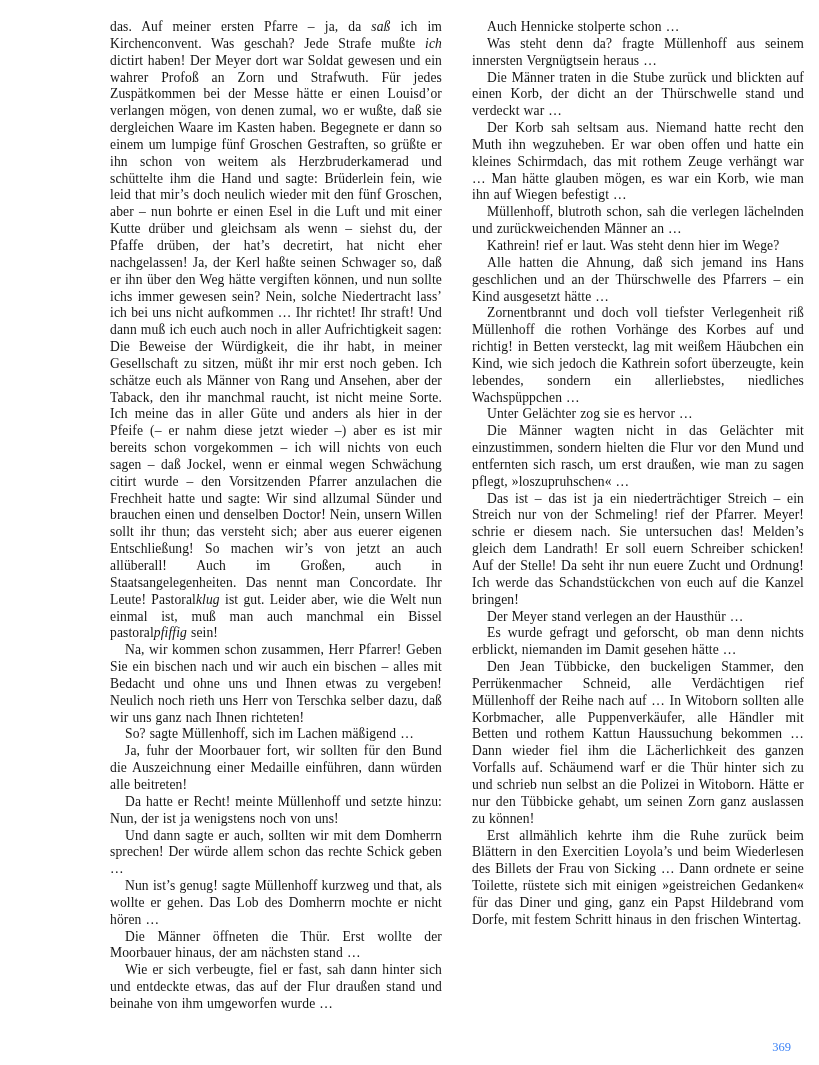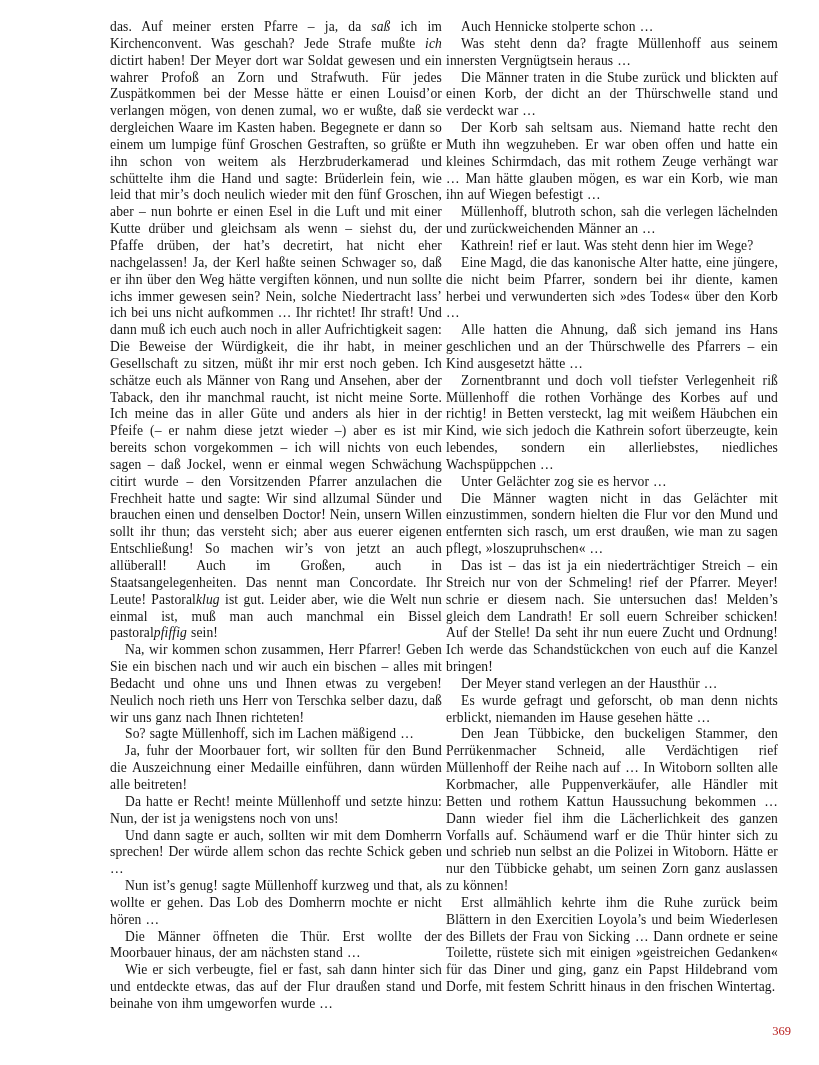--- a/index.html
+++ b/index.html
@@ -14,21 +14,21 @@
     background: #ffffff;
     color: #141414;
     font-family: "Liberation Serif", "DejaVu Serif", serif;
     overflow: hidden;
   }
   .text-block {
     position: absolute;
     left: 110px;
     top: 19px;
     display: flex;
-    gap: 4px;
+    gap: 30px;
   }
   .text-column {
     width: 332px;
   }
   p.para {
     margin: 0;
     padding: 0;
     text-align: justify;
     font-size: 13.6px;
     line-height: 16.85px;
@@ -37,24 +37,24 @@
   }
   p.para.indent {
     text-indent: 15px;
   }
   p.para em {
     font-style: italic;
   }
   .page-number {
     position: absolute;
     right: 28px;
-    bottom: 28px;
+    bottom: 12px;
     font-size: 12.5px;
     line-height: 1;
-    color: #b91c1c;
+    color: #3b82f6;
   }
 </style>
 </head>
 <body>
 
 <div class="book-page">
   <div class="text-block">
     <div class="text-column">
         <p class="para"><span>das. Auf meiner ersten Pfarre – ja, da </span><em>saß</em><span> ich im Kirchenconvent. Was geschah? Jede Strafe mußte </span><em>ich</em><span> dictirt haben! Der Meyer dort war Soldat gewesen und ein wahrer Profoß an Zorn und Strafwuth. Für jedes Zuspätkommen bei der Messe hätte er einen Louisd’or verlangen mögen, von denen zumal, wo er wußte, daß sie dergleichen Waare im Kasten haben. Begegnete er dann so einem um lumpige fünf Groschen Gestraften, so grüßte er ihn schon von weitem als Herzbruderkamerad und schüttelte ihm die Hand und sagte: Brüderlein fein, wie leid that mir’s doch neulich wieder mit den fünf Groschen, aber – nun bohrte er einen Esel in die Luft und mit einer Kutte drüber und gleichsam als wenn – siehst du, der Pfaffe drüben, der hat’s decretirt, hat nicht eher nachgelassen! Ja, der Kerl haßte seinen Schwager so, daß er ihn über den Weg hätte vergiften können, und nun sollte ichs immer gewesen sein? Nein, solche Niedertracht lass’ ich bei uns nicht aufkommen … Ihr richtet! Ihr straft! Und dann muß ich euch auch noch in aller Aufrichtigkeit sagen: Die Beweise der Würdigkeit, die ihr habt, in meiner Gesellschaft zu sitzen, müßt ihr mir erst noch geben. Ich schätze euch als Männer von Rang und Ansehen, aber der Taback, den ihr manchmal raucht, ist nicht meine Sorte. Ich meine das in aller Güte und anders als hier in der Pfeife (– er nahm diese jetzt wieder –) aber es ist mir bereits schon vorgekommen – ich will nichts von euch sagen – daß Jockel, wenn er einmal wegen Schwächung citirt wurde – den Vorsitzenden Pfarrer anzulachen die Frechheit hatte und sagte: Wir sind allzumal Sünder und brauchen einen und denselben Doctor! Nein, unsern Willen sollt ihr thun; das versteht sich; aber aus euerer eigenen Entschließung! So machen wir’s von jetzt an auch allüberall! Auch im Großen, auch in Staatsangelegenheiten. Das nennt man Concordate. Ihr Leute! Pastoral</span><em>klug</em><span> ist gut. Leider aber, wie die Welt nun einmal ist, muß man auch manchmal ein Bissel pastoral</span><em>pfiffig</em><span> sein!</span></p>
         <p class="para indent"><span>Na, wir kommen schon zusammen, Herr Pfarrer! Geben Sie ein bischen nach und wir auch ein bischen – alles mit Bedacht und ohne uns und Ihnen etwas zu vergeben! Neulich noch rieth uns Herr von Terschka selber dazu, daß wir uns ganz nach Ihnen richteten!</span></p>
@@ -66,26 +66,25 @@
         <p class="para indent"><span>Die Männer öffneten die Thür. Erst wollte der Moorbauer hinaus, der am nächsten stand …</span></p>
         <p class="para indent"><span>Wie er sich verbeugte, fiel er fast, sah dann hinter sich und entdeckte etwas, das auf der Flur draußen stand und beinahe von ihm umgeworfen wurde …</span></p>
       </div>
     <div class="text-column">
         <p class="para indent"><span>Auch Hennicke stolperte schon …</span></p>
         <p class="para indent"><span>Was steht denn da? fragte Müllenhoff aus seinem innersten Vergnügtsein heraus …</span></p>
         <p class="para indent"><span>Die Männer traten in die Stube zurück und blickten auf einen Korb, der dicht an der Thürschwelle stand und verdeckt war …</span></p>
         <p class="para indent"><span>Der Korb sah seltsam aus. Niemand hatte recht den Muth ihn wegzuheben. Er war oben offen und hatte ein kleines Schirmdach, das mit rothem Zeuge verhängt war … Man hätte glauben mögen, es war ein Korb, wie man ihn auf Wiegen befestigt …</span></p>
         <p class="para indent"><span>Müllenhoff, blutroth schon, sah die verlegen lächelnden und zurückweichenden Männer an …</span></p>
         <p class="para indent"><span>Kathrein! rief er laut. Was steht denn hier im Wege?</span></p>
-        <p class="para indent"><span>Eine Magd, die das kanonische Alter hatte, eine jüngere, die nicht beim Pfarrer, sondern bei ihr diente, kamen herbei und verwunderten sich »des Todes« über den Korb …</span></p>
         <p class="para indent"><span>Alle hatten die Ahnung, daß sich jemand ins Hans geschlichen und an der Thürschwelle des Pfarrers – ein Kind ausgesetzt hätte …</span></p>
         <p class="para indent"><span>Zornentbrannt und doch voll tiefster Verlegenheit riß Müllenhoff die rothen Vorhänge des Korbes auf und richtig! in Betten versteckt, lag mit weißem Häubchen ein Kind, wie sich jedoch die Kathrein sofort überzeugte, kein lebendes, sondern ein allerliebstes, niedliches Wachspüppchen …</span></p>
         <p class="para indent"><span>Unter Gelächter zog sie es hervor …</span></p>
         <p class="para indent"><span>Die Männer wagten nicht in das Gelächter mit einzustimmen, sondern hielten die Flur vor den Mund und entfernten sich rasch, um erst draußen, wie man zu sagen pflegt, »loszupruhschen« …</span></p>
         <p class="para indent"><span>Das ist – das ist ja ein niederträchtiger Streich – ein Streich nur von der Schmeling! rief der Pfarrer. Meyer! schrie er diesem nach. Sie untersuchen das! Melden’s gleich dem Landrath! Er soll euern Schreiber schicken! Auf der Stelle! Da seht ihr nun euere Zucht und Ordnung! Ich werde das Schandstückchen von euch auf die Kanzel bringen!</span></p>
         <p class="para indent"><span>Der Meyer stand verlegen an der Hausthür …</span></p>
-        <p class="para indent"><span>Es wurde gefragt und geforscht, ob man denn nichts erblickt, niemanden im Hause gesehen hätte …</span></p>
+        <p class="para indent"><span>Es wurde gefragt und geforscht, ob man denn nichts erblickt, niemanden im Damit gesehen hätte …</span></p>
         <p class="para indent"><span>Den Jean Tübbicke, den buckeligen Stammer, den Perrükenmacher Schneid, alle Verdächtigen rief Müllenhoff der Reihe nach auf … In Witoborn sollten alle Korbmacher, alle Puppenverkäufer, alle Händler mit Betten und rothem Kattun Haussuchung bekommen … Dann wieder fiel ihm die Lächerlichkeit des ganzen Vorfalls auf. Schäumend warf er die Thür hinter sich zu und schrieb nun selbst an die Polizei in Witoborn. Hätte er nur den Tübbicke gehabt, um seinen Zorn ganz auslassen zu können!</span></p>
         <p class="para indent"><span>Erst allmählich kehrte ihm die Ruhe zurück beim Blättern in den Exercitien Loyola’s und beim Wiederlesen des Billets der Frau von Sicking … Dann ordnete er seine Toilette, rüstete sich mit einigen »geistreichen Gedanken« für das Diner und ging, ganz ein Papst Hildebrand vom Dorfe, mit festem Schritt hinaus in den frischen Wintertag.</span></p>
       </div>
   </div>
   <div class="page-number">369</div>
 </div>
 
 </body></html>

